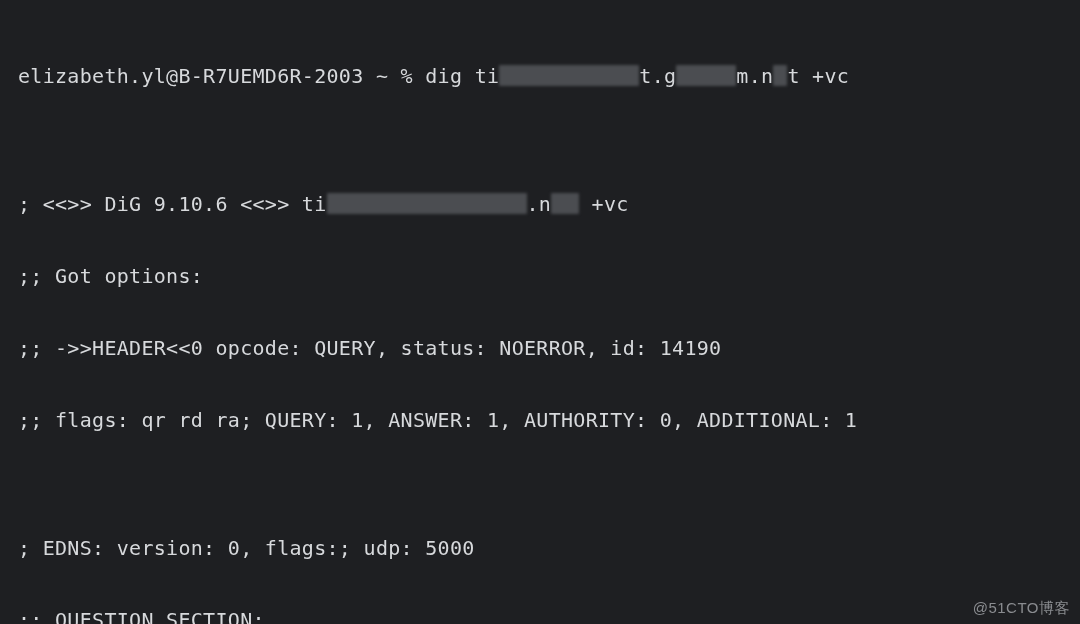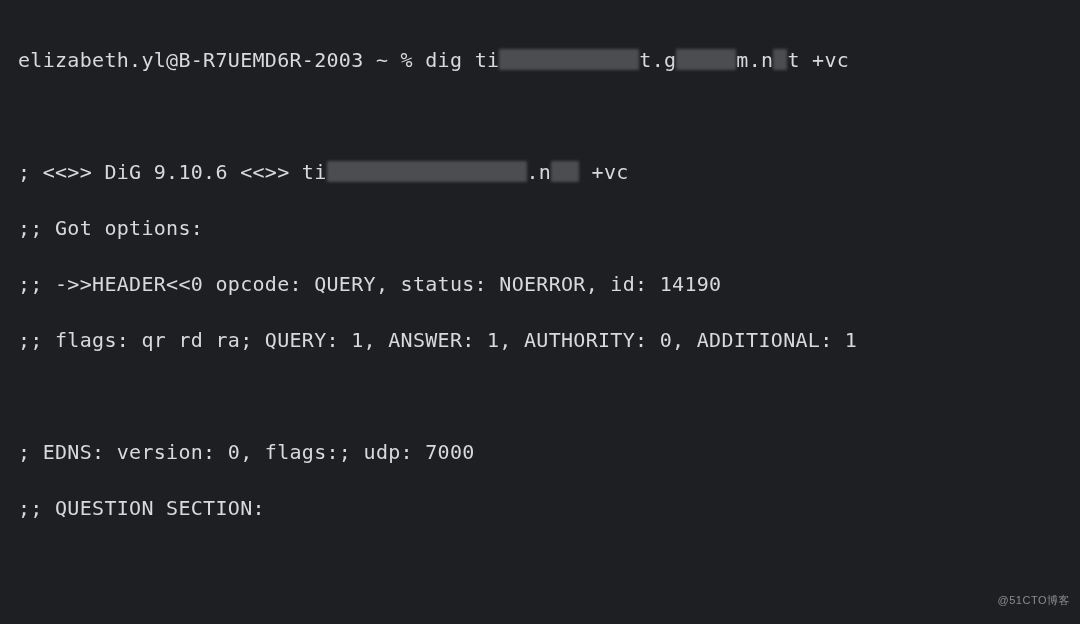--- a/index.html
+++ b/index.html
@@ -11,52 +11,52 @@
     line-height: 1.4;
     color: #d7d9dc;
     position: relative;
     border-radius: 14px;
   }
   .term {
     padding: 18px 18px 0 18px;
     white-space: pre;
     letter-spacing: 0.3px;
   }
-  .line { display: block; min-height: 1.4em; }
+  .line { display: block; min-height: 1.4em; margin-top: 16px; }
   .gap { height: 1.4em; }
   .redact {
     display: inline-block;
     background: #4b4d51;
     height: 1.05em;
     vertical-align: -3px;
     filter: blur(1.5px);
     border-radius: 1px;
   }
   .watermark {
     position: absolute;
     right: 10px;
-    bottom: 16px;
-    font-size: 11px;
+    bottom: 6px;
+    font-size: 15px;
     font-family: -apple-system, BlinkMacSystemFont, "Segoe UI", sans-serif;
     color: #8a8c90;
     letter-spacing: 0.5px;
   }
 </style>
 </head>
 <body>
 
 <div class="term">
 <span class="line"><span>elizabeth.yl@B-R7UEMD6R-2003</span> <span>~</span> <span>%</span> <span>dig ti</span><span class="redact" style="width:140px"></span><span>t.g</span><span class="redact" style="width:60px"></span><span>m.n</span><span class="redact" style="width:14px"></span><span>t +vc</span></span>
 <div class="gap"></div>
 <span class="line"><span>; &lt;&lt;&gt;&gt; DiG 9.10.6 &lt;&lt;&gt;&gt; ti</span><span class="redact" style="width:200px"></span><span>.n</span><span class="redact" style="width:28px"></span><span> +vc</span></span>
 <span class="line">;; Got options:</span>
 <span class="line">;; -&gt;&gt;HEADER&lt;&lt;0 opcode: QUERY, status: NOERROR, id: 14190</span>
 <span class="line">;; flags: qr rd ra; QUERY: 1, ANSWER: 1, AUTHORITY: 0, ADDITIONAL: 1</span>
 <div class="gap"></div>
-<span class="line">; EDNS: version: 0, flags:; udp: 7000</span>
+<span class="line">; EDNS: version: 0, flags:; udp: 5000</span>
 <span class="line">;; QUESTION SECTION:</span>
 
 
 
 
 
 
 
 
 

